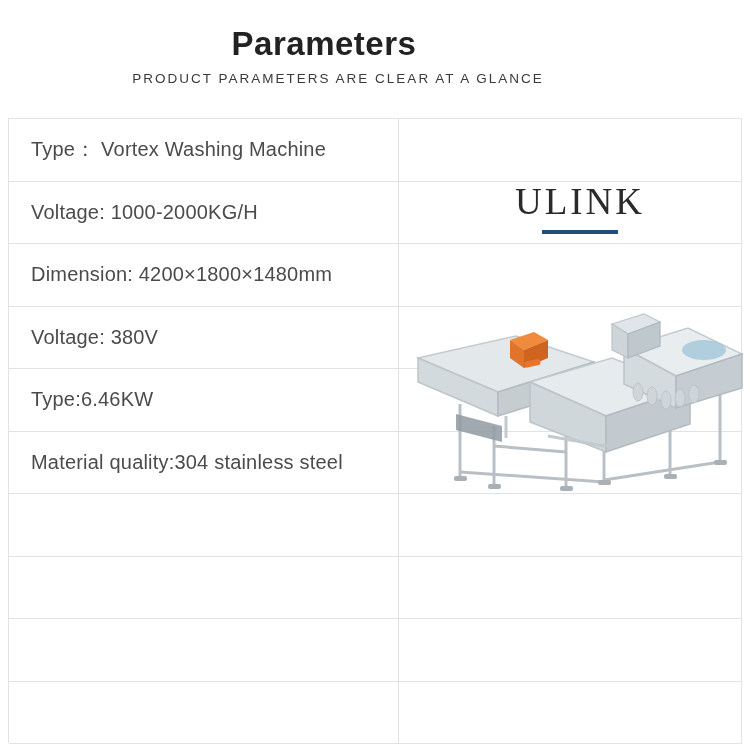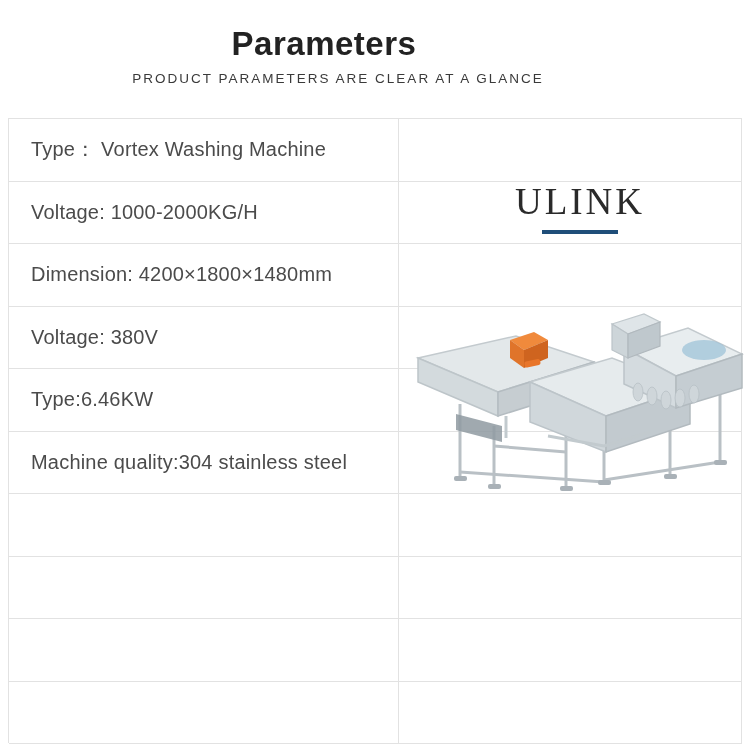--- a/index.html
+++ b/index.html
@@ -160,21 +160,21 @@
 
     <div class="grid-row">
       <div class="grid-cell cell-label">
         <span class="spec-text">Type:6.46KW</span>
       </div>
       <div class="grid-cell cell-value"></div>
     </div>
 
     <div class="grid-row">
       <div class="grid-cell cell-label">
-        <span class="spec-text">Machine quality:304 stainless steel</span>
+        <span class="spec-text">Material quality:304 stainless steel</span>
       </div>
       <div class="grid-cell cell-value"></div>
     </div>
 
     <div class="grid-row">
       <div class="grid-cell cell-label">
         <span class="spec-text"></span>
       </div>
       <div class="grid-cell cell-value"></div>
     </div>

